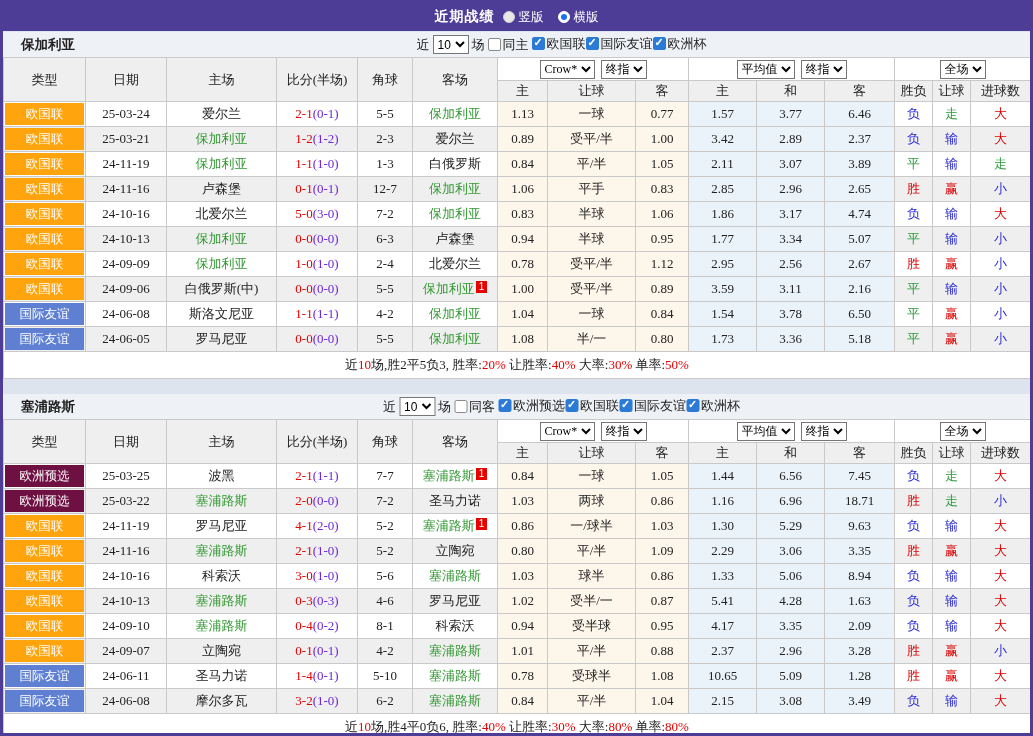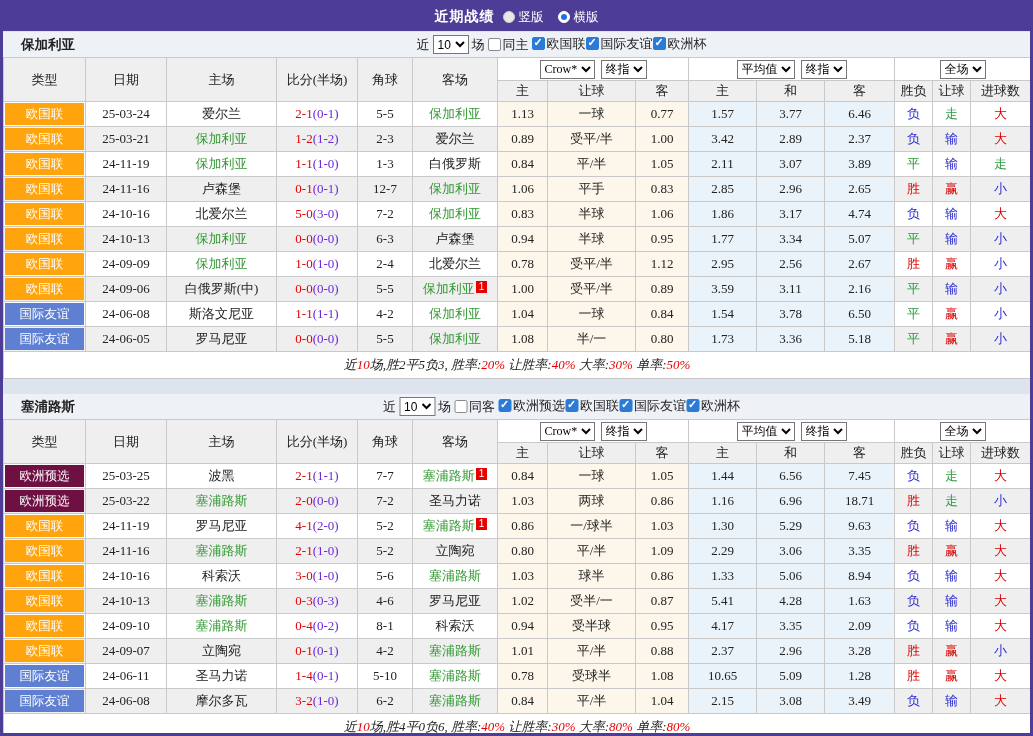--- a/index.html
+++ b/index.html
@@ -77,21 +77,21 @@
     color: #fff; font-size: 12.5px;
   }
   .teamc { color: #339933; }
   .ft { color: #e60000; }
   .ht { color: #6d28d9; }
   .card {
     display: inline-block; background: #e60000; color: #fff;
     font-size: 10px; line-height: 12px; padding: 0 3px; margin-left: 1px;
     vertical-align: 3px; font-family: "Liberation Sans", sans-serif;
   }
-  tfoot tr { height: 27px; font-style: italic; }
+  tfoot tr { height: 27px; }
   tfoot td { background: #fff; font-size: 13px; }
   .summary .red { color: #e60000; }
 </style>
 </head>
 <body>
 
 <div id="app">
   <div class="banner">
     <span class="banner-title">近期战绩</span>
     <span class="radio-group">

